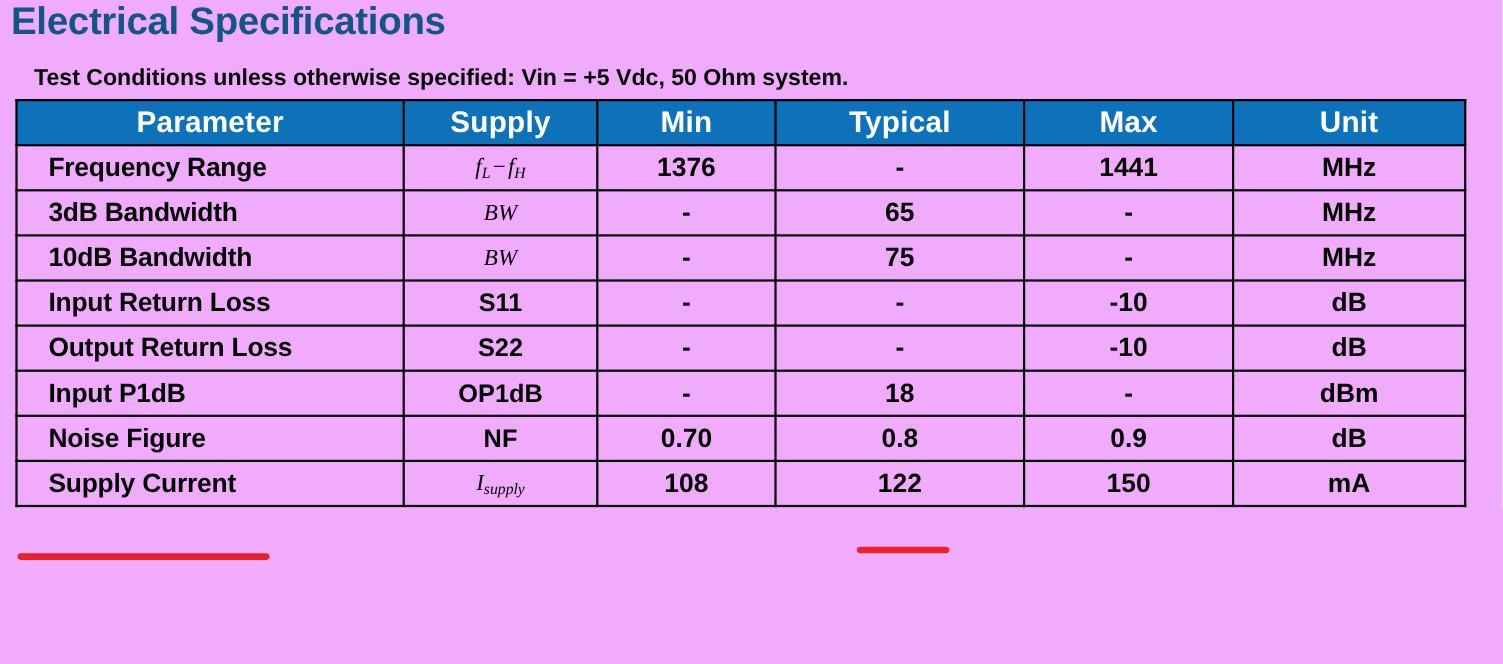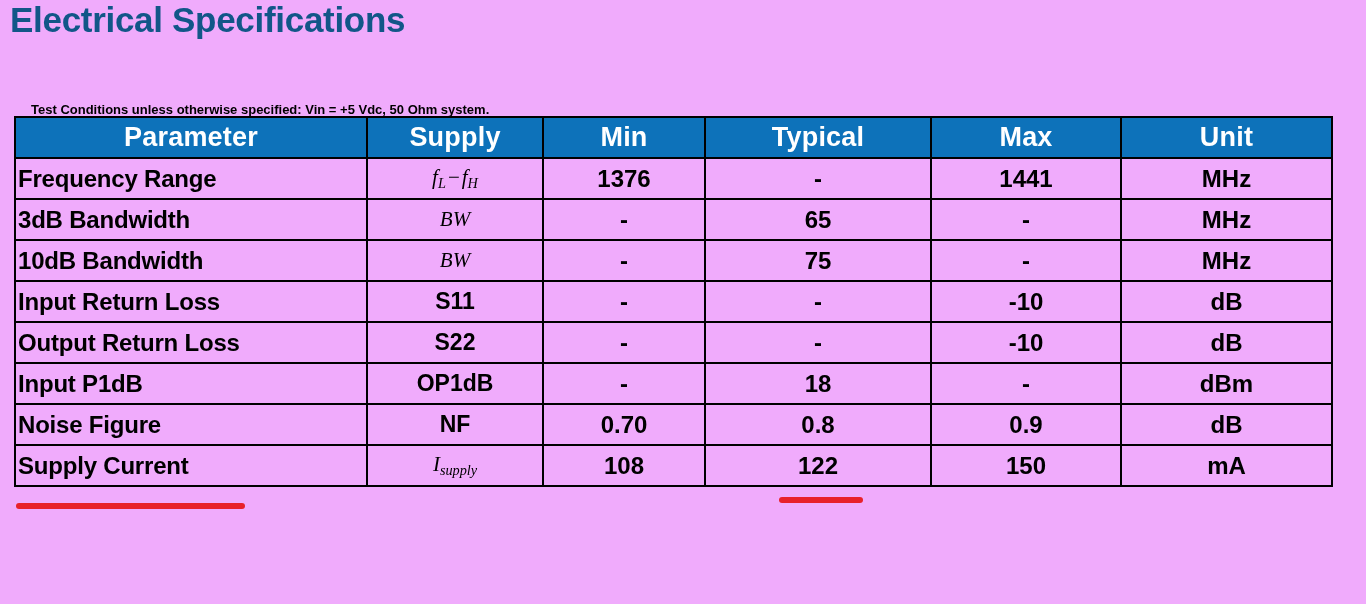--- a/index.html
+++ b/index.html
@@ -34,35 +34,33 @@
     color: #125688;
     line-height: 44px;
     white-space: nowrap;
   }
 
   
   .test-conditions {
     position: absolute;
     left: 31px;
     top: 60px;
-    font-size: 13px;
+    font-size: 21px;
     font-weight: bold;
     color: #000000;
     line-height: 22px;
     white-space: nowrap;
-    margin-top: 39px;
   }
 
   
   .spec-table-wrap {
     position: absolute;
     left: 14px;
     top: 90px;
     width: 1180px;
-    margin-top: 26px;
   }
   table.spec-table {
     border-collapse: collapse;
     width: 1317px;
     table-layout: fixed;
   }
   table.spec-table td,
   table.spec-table th {
     border: 2px solid #000000;
     padding: 0;
@@ -92,21 +90,21 @@
 
   
   tbody td {
     font-size: 24px;
     font-weight: bold;
     color: #000000;
     text-align: center;
   }
   tbody td.param-cell {
     text-align: left;
-    padding-left: 2px;
+    padding-left: 28px;
     font-size: 24px;
     font-weight: bold;
     letter-spacing: -0.2px;
     position: relative;
   }
   tbody td.symbol-cell {
     font-weight: bold;
     font-size: 23px;
   }
   

